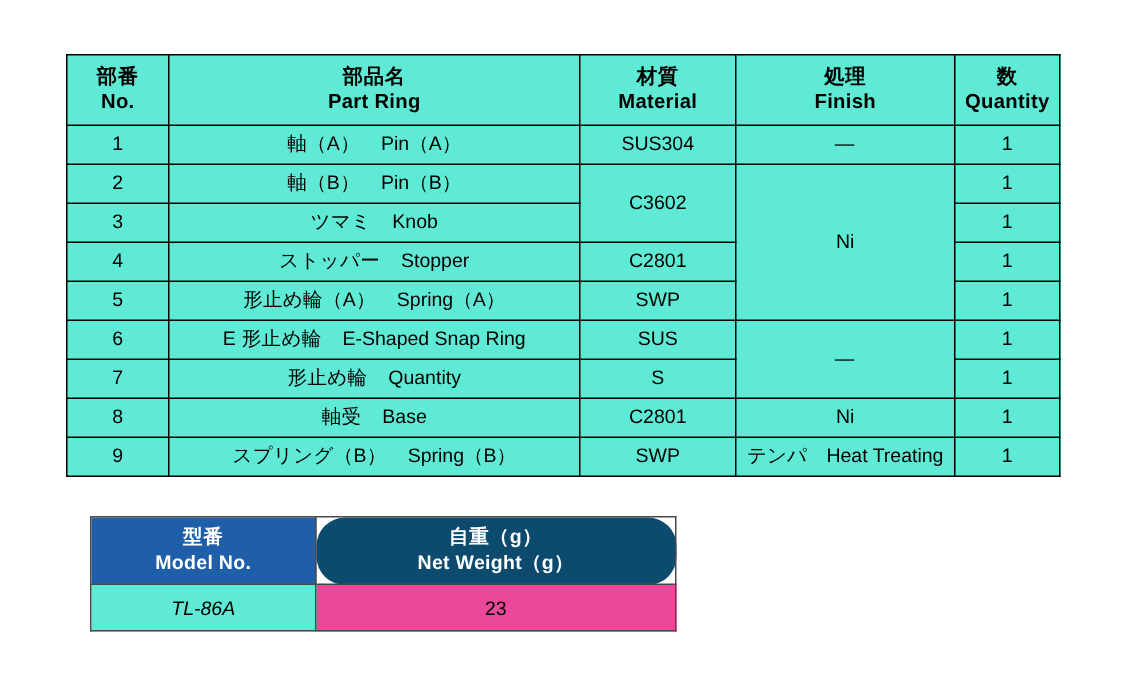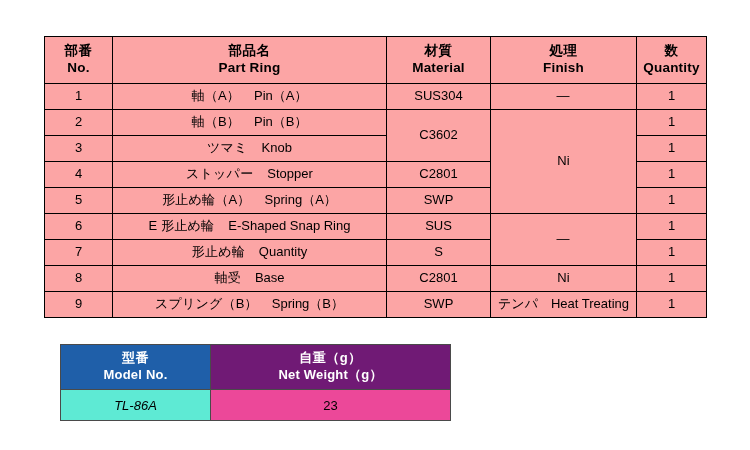--- a/index.html
+++ b/index.html
@@ -20,21 +20,21 @@
   .parts-wrap {
     position: absolute;
     left: 44px;
     top: 36px;
     width: 662px;
   }
   table.parts {
     border-collapse: collapse;
     width: 100%;
     table-layout: fixed;
-    background: #fca5a5;
+    background: #5eead4;
   }
   table.parts td, table.parts th {
     border: 1px solid #000000;
     padding: 0;
     font-weight: normal;
     text-align: center;
     vertical-align: middle;
     font-size: 13px;
     line-height: 1.25;
   }
@@ -86,21 +86,21 @@
   }
   .model-col-1 { width: 150px; }
   .model-col-2 { width: 240px; }
   table.model thead td {
     height: 44px;
     color: #ffffff;
     font-weight: bold;
     line-height: 1.3;
   }
   .th-blue { background: #1f5fa9; }
-  .th-gray { background: #701a75; }
+  .th-gray { background: #0c4a6e; border-radius: 19px; }
   table.model tbody td {
     height: 30px;
   }
   .cell-lightblue { background: #5eead4; font-style: italic; }
   .cell-lightgray { background: #ec4899; }
   .mini { font-size: 12px; }
 </style>
 </head>
 <body>
 

